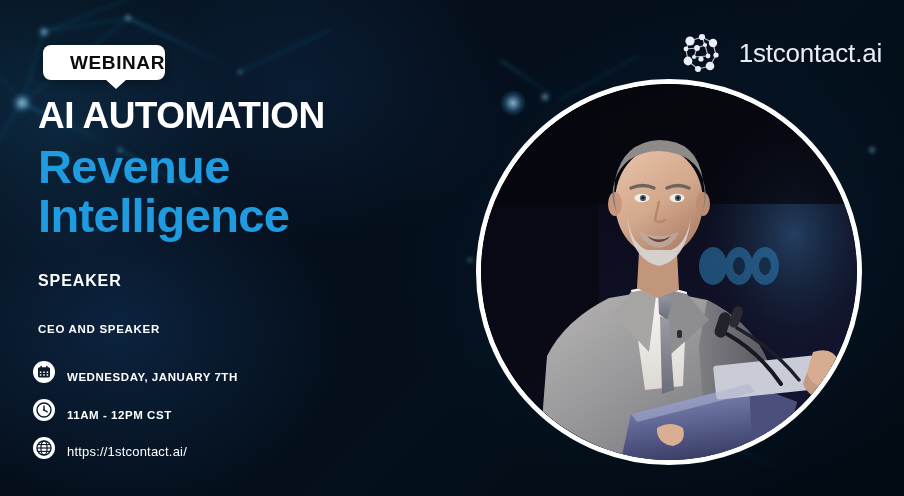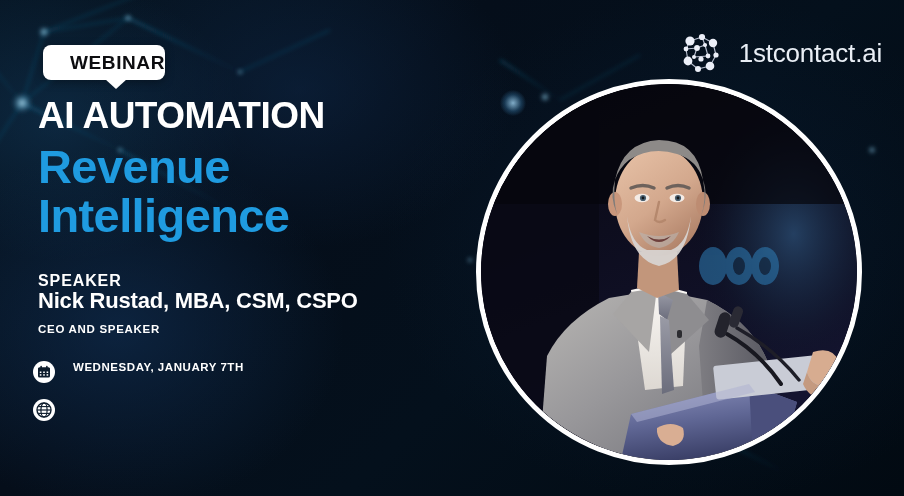--- a/index.html
+++ b/index.html
@@ -77,22 +77,22 @@
   }
   .spk-role{
     position:absolute; left:38px; top:323px;
     font-size:11.5px; font-weight:bold; color:#ffffff;
     letter-spacing:0.7px;
   }
 
   
   .details{ position:absolute; left:33px; top:361px; }
   .drow{
-    display:flex; align-items:flex-start;
-    height:22px; margin-bottom:16px;gap:6px;
+    display:flex; align-items:flex-end;
+    height:22px; margin-bottom:16px;
   }
   .dicon{
     width:22px; height:22px; border-radius:50%;
     background:#ffffff;
     display:flex; align-items:center; justify-content:center;
     flex:0 0 22px;
   }
   .dicon svg{ display:block; }
   .dtext{
     margin-left:12px;
@@ -219,21 +219,20 @@
     <span>WEBINAR</span>
   </div>
 
   <div class="title-main">AI AUTOMATION</div>
   <div class="title-sub">
     <span class="l2">Revenue</span>
     <span class="l2">Intelligence</span>
   </div>
 
   <div class="spk-label">SPEAKER</div>
-  <div class="spk-name">Nick Rustad, MBA, CSM, CSPO</div>
   <div class="spk-role">CEO AND SPEAKER</div>
 
   <div class="details">
 
     <div class="drow">
       <span class="dicon">
         <svg width="14" height="14" viewBox="0 0 14 14" xmlns="http://www.w3.org/2000/svg">
           <rect x="1" y="2.4" width="12" height="10.2" rx="1.6" fill="#0d1c2c"></rect>
           <rect x="1" y="2.4" width="12" height="2.9" rx="1.6" fill="#0d1c2c"></rect>
           <rect x="3.4" y="0.7" width="1.5" height="2.8" rx="0.7" fill="#0d1c2c"></rect>
@@ -244,31 +243,43 @@
             <rect x="9.6" y="6.5" width="1.6" height="1.5"></rect>
             <rect x="2.8" y="9.2" width="1.6" height="1.5"></rect>
             <rect x="6.2" y="9.2" width="1.6" height="1.5"></rect>
             <rect x="9.6" y="9.2" width="1.6" height="1.5"></rect>
           </g>
         </svg>
       </span>
       <span class="dtext">WEDNESDAY, JANUARY 7TH</span>
     </div>
 
+    <div class="drow">
+      <span class="dicon">
+        <svg width="16" height="16" viewBox="0 0 16 16" xmlns="http://www.w3.org/2000/svg">
+          <circle cx="8" cy="8" r="7" fill="none" stroke="#0d1c2c" stroke-width="1.4"></circle>
+          <line x1="8" y1="8" x2="8" y2="3.9" stroke="#0d1c2c" stroke-width="1.4" stroke-linecap="round"></line>
+          <line x1="8" y1="8" x2="11.2" y2="9.8" stroke="#0d1c2c" stroke-width="1.4" stroke-linecap="round"></line>
+          <circle cx="8" cy="8" r="0.9" fill="#0d1c2c"></circle>
+        </svg>
+      </span>
+      <span class="dtext">11AM - 12PM CST</span>
+    </div>
 
     <div class="drow url">
       <span class="dicon">
         <svg width="16" height="16" viewBox="0 0 16 16" xmlns="http://www.w3.org/2000/svg">
           <circle cx="8" cy="8" r="7" fill="none" stroke="#0d1c2c" stroke-width="1.4"></circle>
           <ellipse cx="8" cy="8" rx="3.1" ry="7" fill="none" stroke="#0d1c2c" stroke-width="1.2"></ellipse>
           <line x1="1.2" y1="8" x2="14.8" y2="8" stroke="#0d1c2c" stroke-width="1.2"></line>
           <path d="M2.4 4.6 H13.6" stroke="#0d1c2c" stroke-width="1.1" fill="none"></path>
           <path d="M2.4 11.4 H13.6" stroke="#0d1c2c" stroke-width="1.1" fill="none"></path>
         </svg>
       </span>
+      <span class="dtext">https://1stcontact.ai/</span>
     </div>
 
   </div>
 
   <div class="portrait">
     <div class="photo">
       <svg viewBox="0 0 376 376" preserveAspectRatio="xMidYMid slice" xmlns="http://www.w3.org/2000/svg">
         <defs>
           <linearGradient id="bgstage" x1="0" y1="0" x2="0.4" y2="1">
             <stop offset="0%" stop-color="#07070e"></stop>

